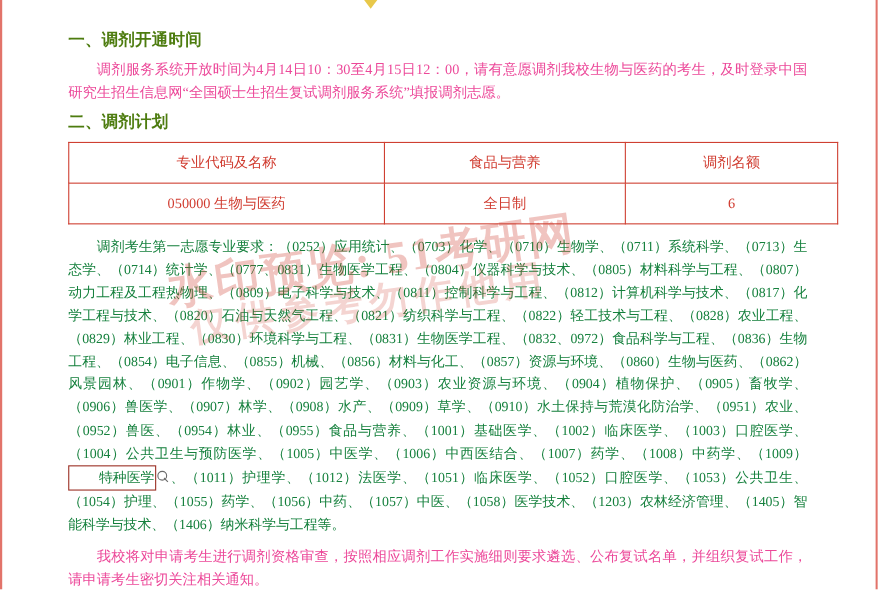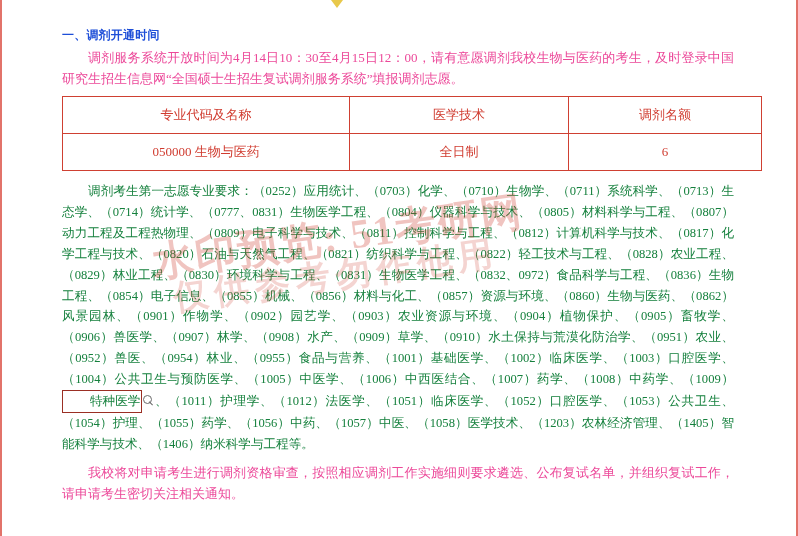--- a/index.html
+++ b/index.html
@@ -35,25 +35,25 @@
   .edge-right { right: 0; }
 
   .content {
     position: absolute;
     left: 62px;
     top: 26px;
     width: 672px;
   }
 
   h2.section {
-    font-size: 12px;
+    font-size: 15px;
     font-weight: bold;
     margin: 0 0 3px 0;
     line-height: 1.5;
-    color: #1d4ed8;
+    color: #4d7c0f;
     letter-spacing: 0.2px;
   }
   p.para {
     font-size: 13px;
     line-height: 1.62;
     margin: 0 0 6px 0;
     text-indent: 26px;
     text-align: justify;
     color: #ec4899;
   }
@@ -164,26 +164,27 @@
 
   <div class="edge-left"></div>
   <div class="edge-right"></div>
   <div class="top-marker"></div>
 
   <div class="content">
 
     <h2 class="section">一、调剂开通时间</h2>
     <p class="para">调剂服务系统开放时间为4月14日10：30至4月15日12：00，请有意愿调剂我校生物与医药的考生，及时登录中国研究生招生信息网“全国硕士生招生复试调剂服务系统”填报调剂志愿。</p>
 
+    <h2 class="section">二、调剂计划</h2>
 
     <table class="plan">
       <thead>
         <tr>
           <th class="col1">专业代码及名称</th>
-          <th class="col2">医学技术</th>
+          <th class="col2">食品与营养</th>
           <th class="col3">调剂名额</th>
         </tr>
       </thead>
       <tbody>
         <tr>
           <td>050000  生物与医药</td>
           <td>全日制</td>
           <td>6</td>
         </tr>
       </tbody>

